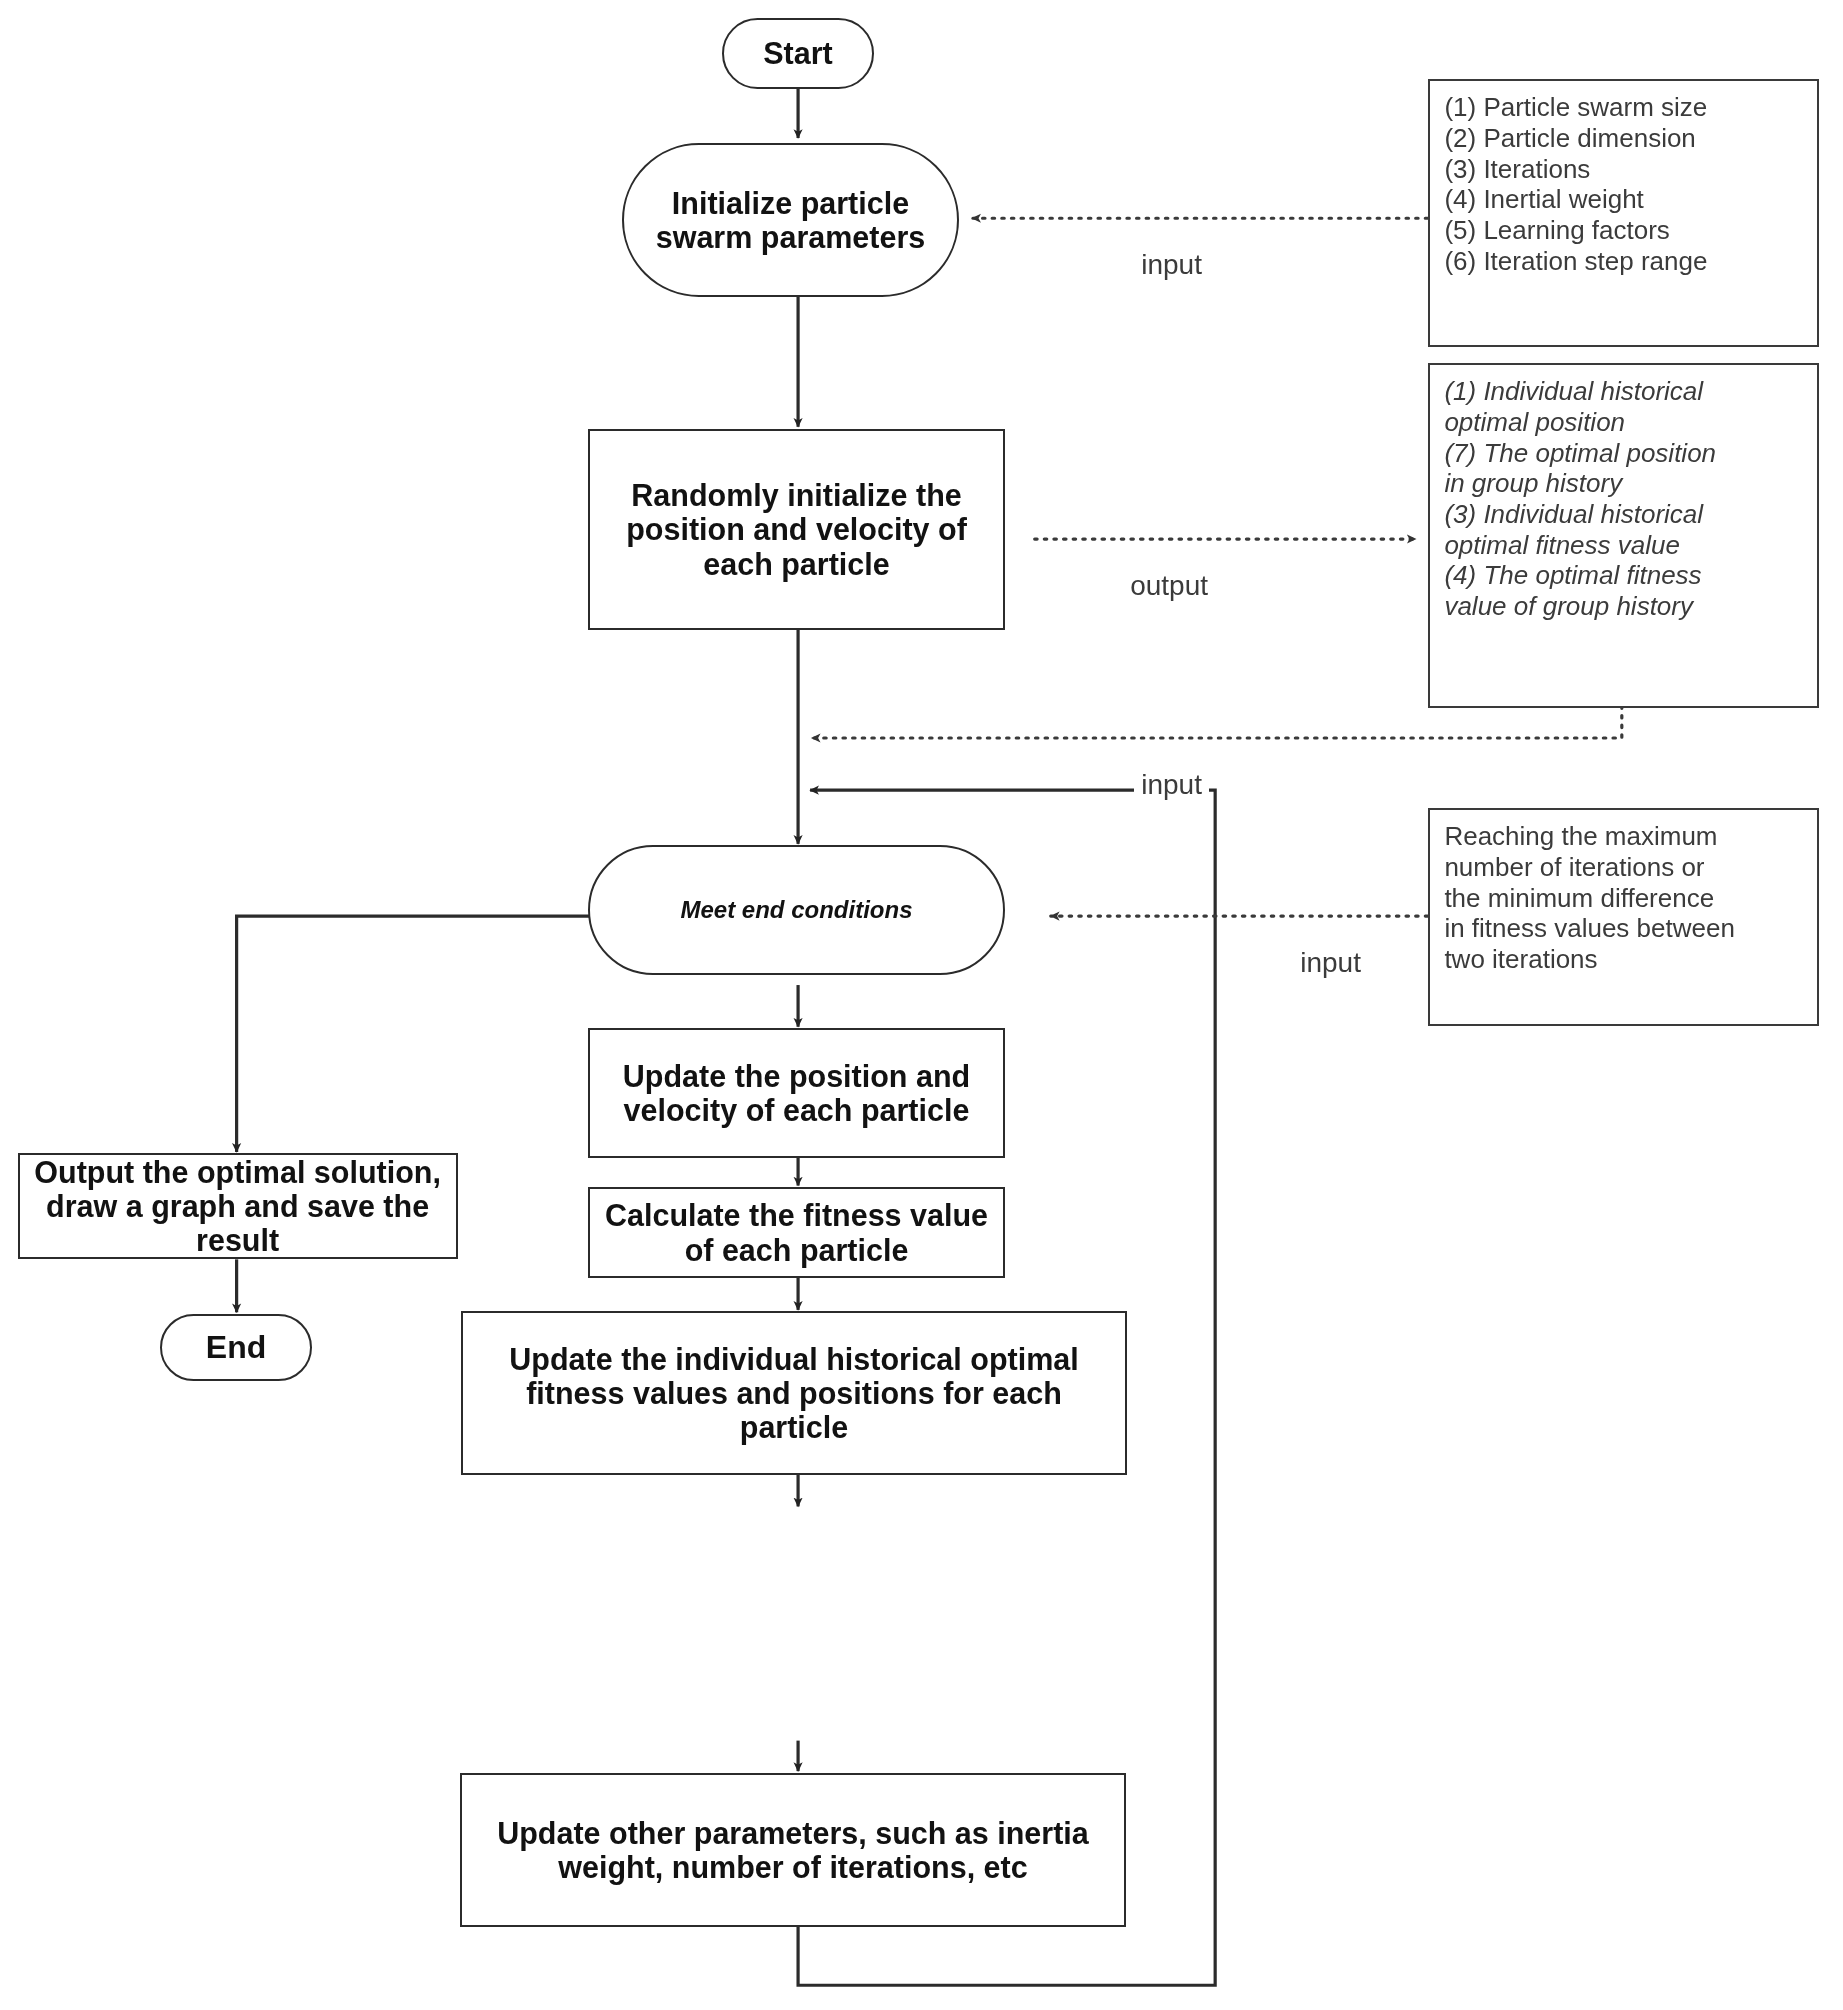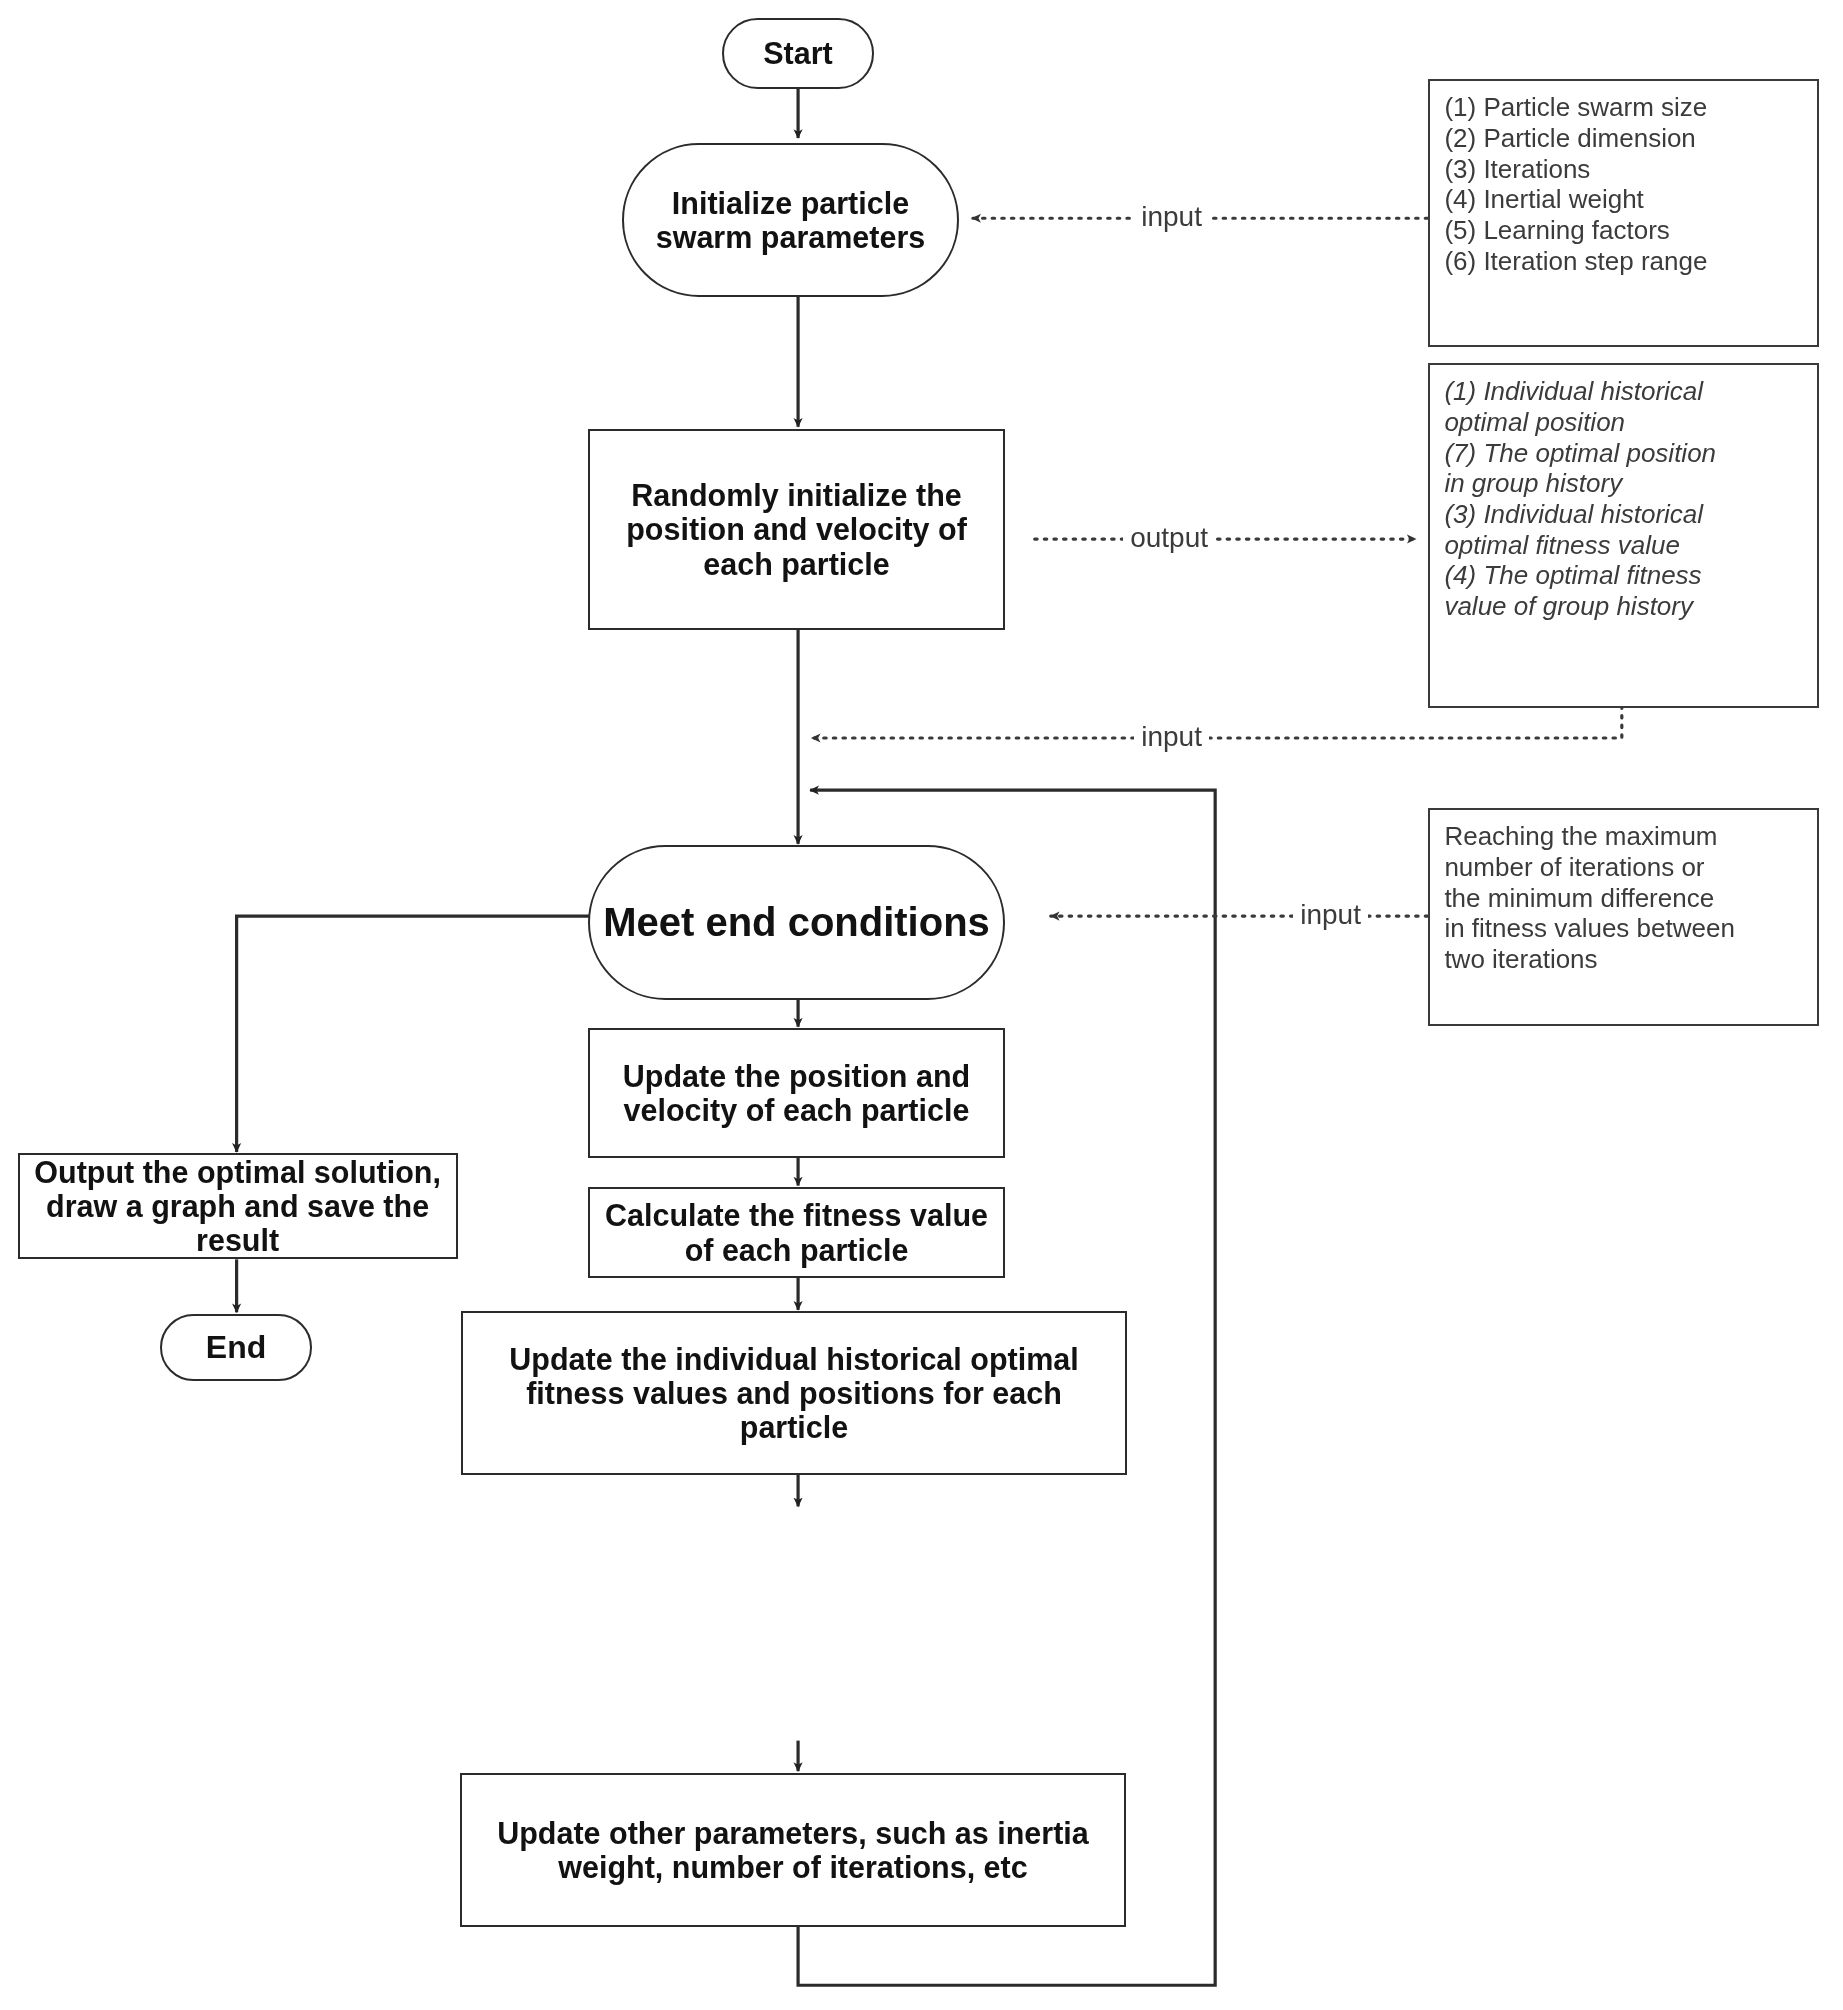--- a/index.html
+++ b/index.html
@@ -13,21 +13,21 @@
   .term{border:2.4px solid #2b2b2b;border-radius:42px;justify-content:center;}
   .stadium{border:2.4px solid #2b2b2b;border-radius:80px;}
   .bold-txt{font-weight:bold;}
   .node .inner{padding:0 11.2px;line-height:1.12;}
 
   .note{position:absolute;box-sizing:border-box;border:2.4px solid #3a3a3a;background:#fff;
         color:#3b3b3b;padding:11.2px 13px 9.6px 14.4px;font-size:26px;line-height:1.18;
         font-family:"Liberation Sans",sans-serif;}
 
   .edge-label{position:absolute;color:#3b3b3b;font-size:28px;background:#fff;
-              padding:0 7.2px;line-height:1;font-family:"Liberation Sans",sans-serif;}
+              padding:0 7.2px;line-height:1;font-family:"Liberation Sans",sans-serif;margin-top:48px;}
 </style>
 </head>
 <body>
 
 <div id="stage">
 
   <svg class="wires" viewBox="0 0 2299 2507">
     <defs>
       <marker id="ah" markerWidth="13" markerHeight="13" refX="11" refY="6.5" orient="auto" markerUnits="userSpaceOnUse">
         <path d="M0,0.8 L12,6.5 L0,12.2 L3,6.5 Z" fill="#222"></path>
@@ -75,21 +75,21 @@
   </div>
 
   <div class="node stadium bold-txt" style="left:622px;top:143px;width:337px;height:154px;font-size:30.5px;">
     <span class="inner">Initialize particle swarm parameters</span>
   </div>
 
   <div class="node proc bold-txt" style="left:588px;top:429px;width:417px;height:201px;font-size:30.5px;">
     <span class="inner">Randomly initialize the position and velocity of each particle</span>
   </div>
 
-  <div class="node stadium bold-txt" style="left:588px;top:845px;width:417px;height:155px;font-size:40px;">
+  <div class="node stadium bold-txt" style="left:588px;top:845px;width:417px;height:130px;font-size:24px;font-style:italic;">
     <span class="inner">Meet end conditions</span>
   </div>
 
   <div class="node proc bold-txt" style="left:588px;top:1028px;width:417px;height:130px;font-size:30.5px;">
     <span class="inner">Update the position and velocity of each particle</span>
   </div>
 
   <div class="node proc bold-txt" style="left:588px;top:1187px;width:417px;height:91px;font-size:30.5px;">
     <span class="inner">Calculate the fitness value of each particle</span>
   </div>

